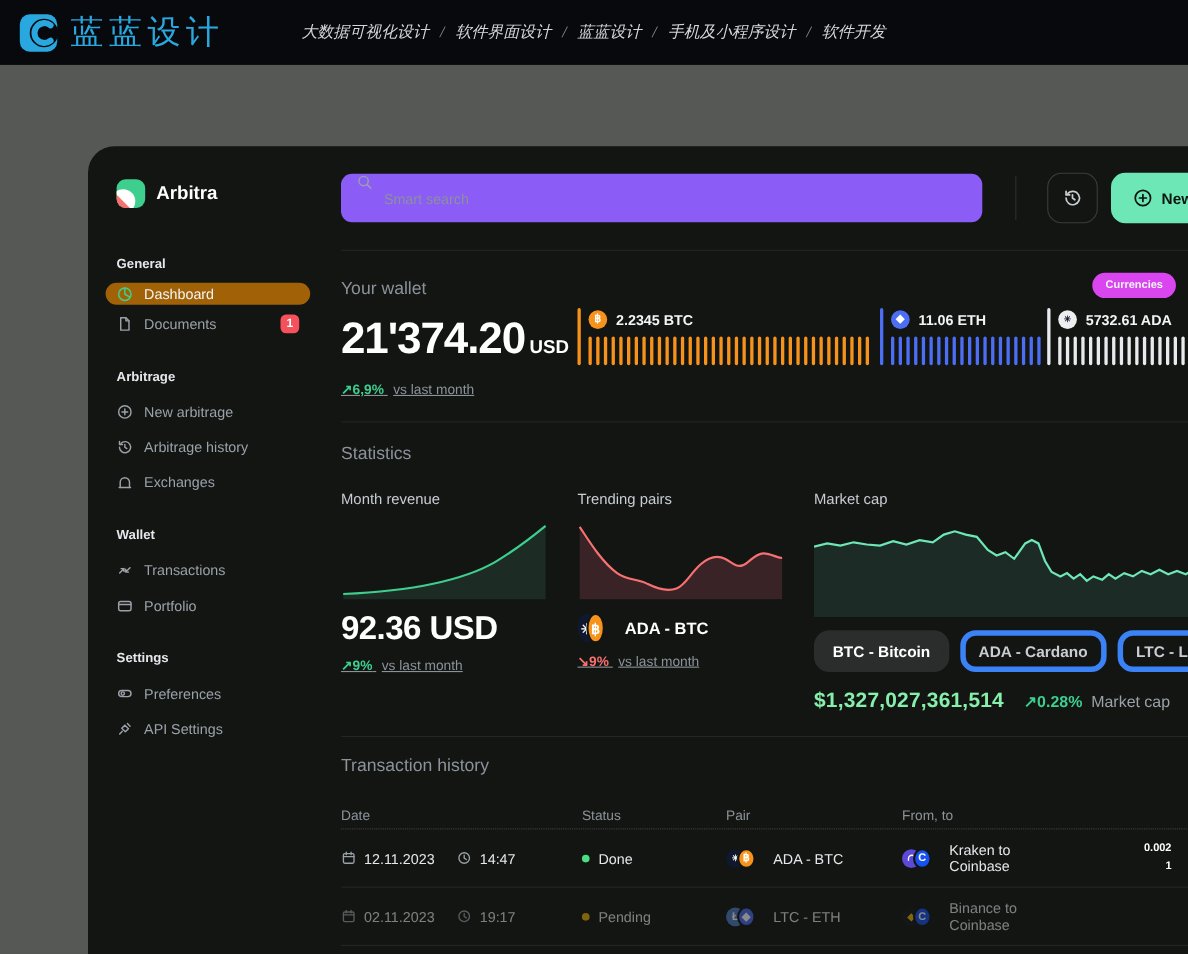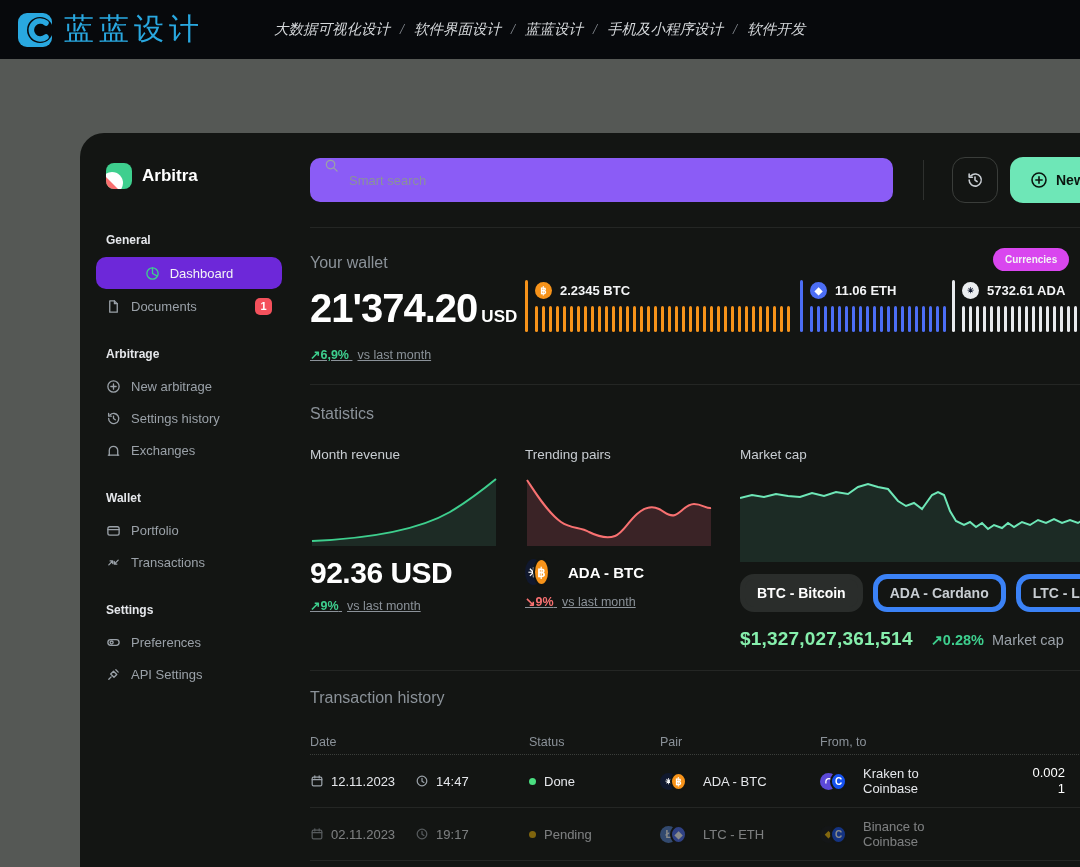--- a/index.html
+++ b/index.html
@@ -27,21 +27,21 @@
   .sidebar { width:210px; flex:0 0 210px; padding:30px 18px 0 26px; }
   .logo-row { display:flex; align-items:center; margin-bottom:44px; }
   .logo-mark { width:26px; height:26px; border-radius:8px; background:#3ecf8e; position:relative; overflow:hidden; }
   .logo-mark .orb { position:absolute; left:-5px; bottom:-5px; width:22px; height:22px; border-radius:50%;
     background:linear-gradient(to top right, #f96e6e 49%, #ffffff 51%); }
   .logo-row .name { margin-left:10px; font-size:17px; font-weight:bold; color:#fff; }
   .sec-label { font-size:12px; font-weight:bold; color:#e5e7eb; margin:26px 0 10px 0; }
   .side-item { display:flex; align-items:center; height:30px; color:#9aa1a8; font-size:13px;
     padding:0 10px; border-radius:10px; margin:2px -10px; }
   .side-item svg { width:15px; height:15px; margin-right:10px; stroke:#9aa1a8; }
-  .side-item.active { background:#6d28d9; color:#f3f4f6; height:32px;justify-content:center; }
+  .side-item.active { background:#a16207; color:#f3f4f6; height:20px; }
   .side-item.active svg { stroke:#3ecf8e; }
   .badge { margin-left:auto; background:#f4515c; color:#fff; font-size:11px; font-weight:bold;
     min-width:17px; height:17px; border-radius:5px; display:flex; align-items:center; justify-content:center; }
 
   
   .main { flex:1; padding:24px 0 0 20px; position:relative; }
   .topbar { display:flex; align-items:center; height:46px; }
   .search { width:583px; height:44px; background:#8b5cf6; border-radius:10px; display:flex; padding:0 14px; }
   .search svg { width:15px; height:15px; stroke:#9aa1a8; flex:0 0 15px; }
   .search input { background:transparent; border:none; outline:none; color:#e5e7eb; font-size:13px;
@@ -120,21 +120,21 @@
   .tx-row.muted > * { opacity:0.5; }
   .cell-date { display:flex; align-items:center; font-weight:normal; }
   .cell-date svg { width:14px; height:14px; stroke:#9aa1a8; margin-right:7px; }
   .cell-date .time { display:flex; align-items:center; margin-left:20px; }
   .cell-status { display:flex; align-items:center; }
   .dot { width:7px; height:7px; border-radius:50%; margin-right:8px; }
   .cell-pair, .cell-route { display:flex; align-items:center; }
   .cell-pair .coin.back { margin-right:-7px; z-index:1; }
   .cell-pair .coin.front, .cell-route .coin.front { border:2px solid #131513; z-index:2; width:19px; height:19px; }
   .cell-pair .txt, .cell-route .txt { margin-left:8px; }
-  .cell-amt { text-align:right; font-weight:normal; font-size:13px; color:#fff; line-height:16px; }
+  .cell-amt { text-align:right; font-weight:bold; font-size:10px; color:#fff; line-height:16px; }
   svg.ic { fill:none; stroke-width:1.4; stroke-linecap:round; stroke-linejoin:round; }
 </style>
 </head>
 <body>
 
 <div class="banner">
   <svg class="brandmark" viewBox="0 0 40 40">
     <rect x="2" y="3" width="34" height="34" rx="9" fill="#29a8e0"></rect>
     <circle cx="24" cy="20" r="13" fill="#07090c"></circle>
     <path d="M30 13 A9 9 0 1 0 30 27" fill="none" stroke="#29a8e0" stroke-width="5.5" stroke-linecap="round"></path>
@@ -180,44 +180,44 @@
             <path d="M8 5.2v5.6M5.2 8h5.6"></path>
           </svg>
       <span>New arbitrage</span>
     </div>
     <div class="side-item">
       <svg class="ic" viewBox="0 0 16 16">
             <path d="M2.8 8a5.4 5.4 0 1 0 1.5-3.7"></path>
             <path d="M2.8 2.6v2.9h2.9"></path>
             <path d="M8 5.4V8l1.9 1.4"></path>
           </svg>
-      <span>Settings history</span>
+      <span>Arbitrage history</span>
     </div>
     <div class="side-item">
       <svg class="ic" viewBox="0 0 16 16">
             <path d="M3.5 13V8a4.5 4.5 0 0 1 9 0v5"></path>
             <path d="M2.5 13h11"></path>
           </svg>
       <span>Exchanges</span>
     </div>
 
     <div class="sec-label">Wallet</div>
     <div class="side-item">
       <svg class="ic" viewBox="0 0 16 16">
+            <path d="M3 10.5l4.2-4.2M7.2 6.3H4.4M7.2 6.3v2.8"></path>
+            <path d="M13 5.5L8.8 9.7M8.8 9.7h2.8M8.8 9.7V6.9"></path>
+          </svg>
+      <span>Transactions</span>
+    </div>
+    <div class="side-item">
+      <svg class="ic" viewBox="0 0 16 16">
             <rect x="2" y="4" width="12" height="9" rx="2"></rect>
             <path d="M2 7h12"></path>
           </svg>
       <span>Portfolio</span>
-    </div>
-    <div class="side-item">
-      <svg class="ic" viewBox="0 0 16 16">
-            <path d="M3 10.5l4.2-4.2M7.2 6.3H4.4M7.2 6.3v2.8"></path>
-            <path d="M13 5.5L8.8 9.7M8.8 9.7h2.8M8.8 9.7V6.9"></path>
-          </svg>
-      <span>Transactions</span>
     </div>
 
     <div class="sec-label">Settings</div>
     <div class="side-item">
       <svg class="ic" viewBox="0 0 16 16">
             <rect x="2" y="5" width="12" height="6" rx="3"></rect>
             <circle cx="6" cy="8" r="1.6"></circle>
           </svg>
       <span>Preferences</span>
     </div>

